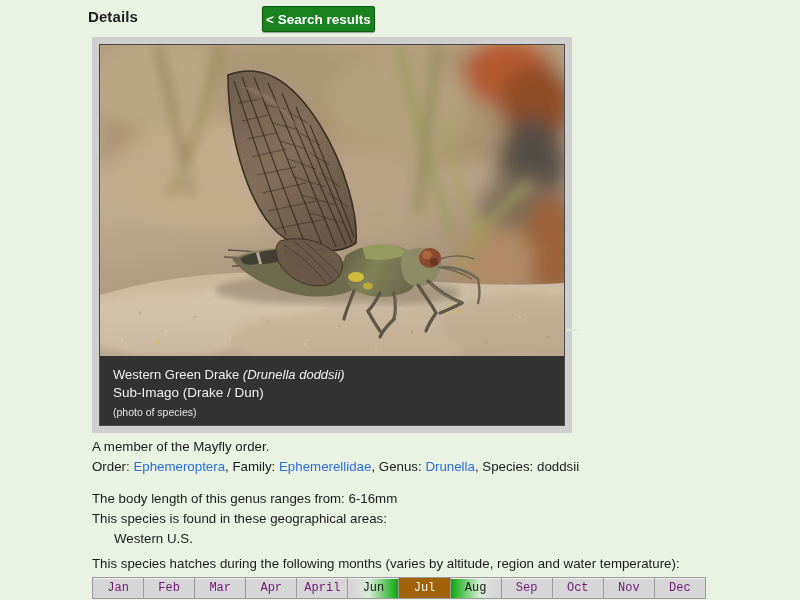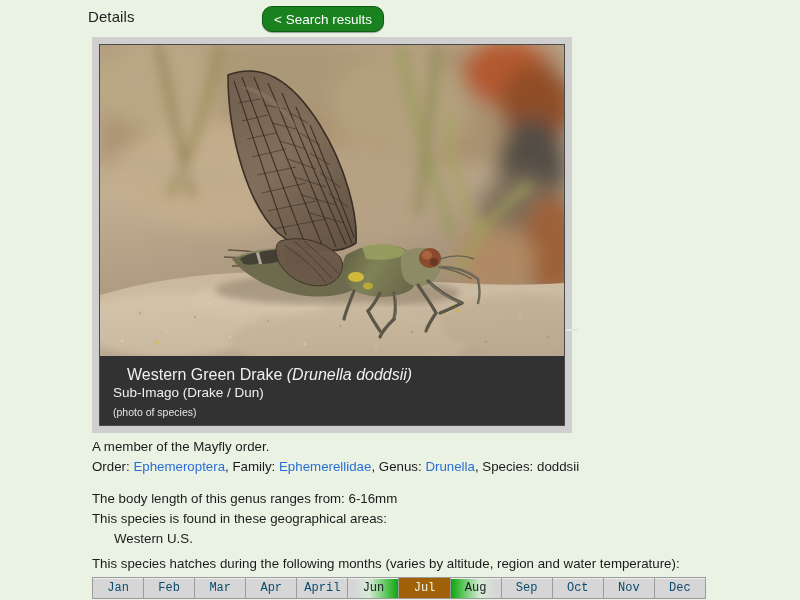--- a/index.html
+++ b/index.html
@@ -16,42 +16,43 @@
     color: #1c1c1c;
     position: relative;
   }
 
   
   #header {
     position: absolute;
     left: 0; top: 0;
     width: 800px;
     height: 40px;
+    font-weight: bold;
   }
   #page-title {
     position: absolute;
     left: 88px;
     top: 8px;
     font-size: 15px;
     color: #1f1f1f;
     letter-spacing: .1px;
   }
   #back-button {
     position: absolute;
     left: 262px;
     top: 6px;
     height: 24px;
-    padding: 0 11px;
+    padding: 0 3px;
     display: inline-flex;
     align-items: center;
     background: #19821f;
     color: #ffffff;
     font-size: 13.5px;
     border: 1px solid #0d5c12;
-    border-radius: 10px;
+    border-radius: 2px;
     box-shadow: 0 1px 1px rgba(0,0,0,.35);
     cursor: pointer;
     white-space: nowrap;
   }
 
   
   #photo-frame {
     position: absolute;
     left: 92px;
     top: 37px;
@@ -84,24 +85,23 @@
     left: 0;
     top: 311px;
     width: 464px;
     height: 69px;
     background: #323232;
     color: #efefef;
     box-sizing: border-box;
     padding: 10px 0 0 13px;
   }
   .cap-line1 {
-    font-size: 16px;
+    font-size: 13px;
     line-height: 18px;
     white-space: nowrap;
-    margin-left: 14px;
   }
   .cap-line1 .sci { font-style: italic; }
   .cap-line2 {
     font-size: 13.5px;
     line-height: 18px;
   }
   .cap-line3 {
     font-size: 10.5px;
     line-height: 16px;
     margin-top: 2px;
@@ -160,21 +160,21 @@
     box-sizing: border-box;
     background: #d4d4d4;
   }
   .month-cell {
     flex: 1 1 0;
     display: flex;
     align-items: center;
     justify-content: center;
     font-family: "Liberation Mono", "DejaVu Sans Mono", monospace;
     font-size: 12px;
-    color: #0c4a6e;
+    color: #701a75;
     border-right: 1px solid #9b9b9b;
     background: #d6d6d6;
     box-shadow: inset 0 1px 0 #efefef;
     box-sizing: border-box;
     cursor: default;
   }
   .month-cell:last-child { border-right: none; }
   .month-cell.hatch-full {
     background: #a16207;
     color: #eaf7ea;

